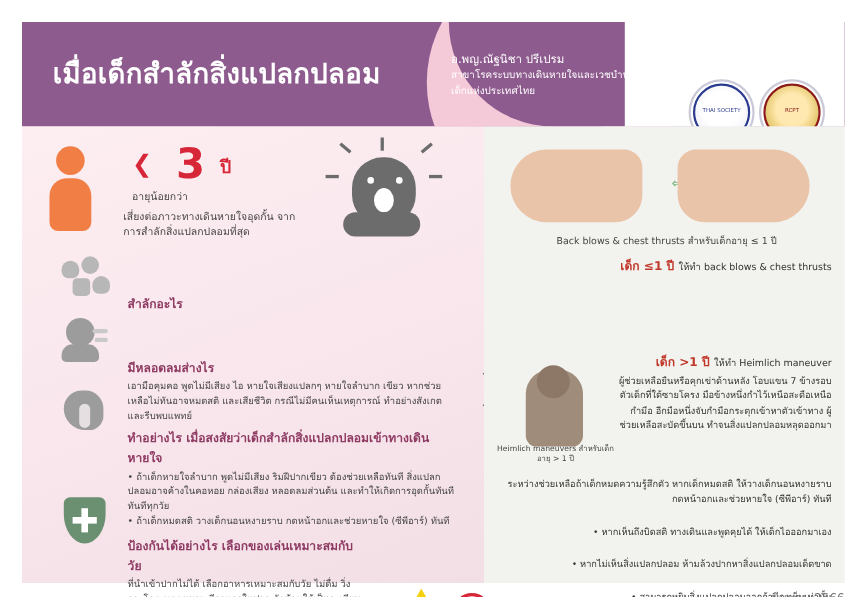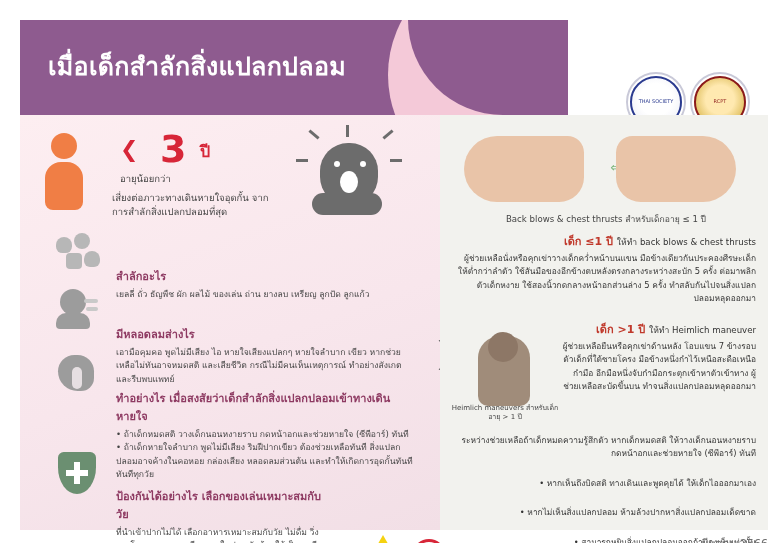--- a/index.html
+++ b/index.html
@@ -216,20 +216,24 @@
 </head>
 <body>
 
 <div id="page">
 
   <div class="header">
     <div class="pinkblob"></div>
     <div class="peachblob"></div>
     <div class="purplecurve"></div>
     <div class="h-title">เมื่อเด็กสำลักสิ่งแปลกปลอม</div>
+    <div class="h-sub">
+      <span class="nm">อ.พญ.ณัฐนิชา ปรีเปรม</span>
+      <span>สาขาโรคระบบทางเดินหายใจและเวชบำบัดวิกฤตในเด็กแห่งประเทศไทย</span>
+    </div>
     <div class="logo logo1">
       <div class="ring">THAI SOCIETY</div>
     </div>
     <div class="logo logo2">
       <div class="ring">RCPT</div>
     </div>
   </div>
 
   <div class="left">
 
@@ -262,21 +266,20 @@
         <div class="jelly">
           <div class="j j1"></div>
             <div class="j j2"></div>
             <div class="j j3"></div>
             <div class="j j4"></div>
         </div>
       </div>
     </div>
     <div class="sec sec1">
       <h3>สำลักอะไร</h3>
-      <p>เยลลี่ ถั่ว ธัญพืช ผัก ผลไม้ ของเล่น ถ่าน ยางลบ เหรียญ ลูกปัด ลูกแก้ว</p>
     </div>
 
     <div class="sec-ic ic2">
       <div class="ic-circle">
         <div class="cough">
           <div class="h"></div>
             <div class="b"></div>
             <div class="air"></div>
             <div class="air2"></div>
         </div>
@@ -290,22 +293,22 @@
     <div class="sec-ic ic3">
       <div class="ic-circle">
         <div class="throat">
             <div class="o"></div>
             <div class="t"></div>
           </div>
       </div>
     </div>
     <div class="sec sec3">
       <h3>ทำอย่างไร เมื่อสงสัยว่าเด็กสำลักสิ่งแปลกปลอมเข้าทางเดินหายใจ</h3>
+      <p>• ถ้าเด็กหายใจลำบาก พูดไม่มีเสียง ริมฝีปากเขียว ต้องช่วยเหลือทันที สิ่งแปลกปลอมอาจค้างในคอหอย กล่องเสียง หลอดลมส่วนต้น และทำให้เกิดการอุดกั้นทันทีทันทีทุกวัย</p>
       <p>• ถ้าเด็กหมดสติ วางเด็กนอนหงายราบ กดหน้าอกและช่วยหายใจ (ซีพีอาร์) ทันที</p>
-      <p>• ถ้าเด็กหายใจลำบาก พูดไม่มีเสียง ริมฝีปากเขียว ต้องช่วยเหลือทันที สิ่งแปลกปลอมอาจค้างในคอหอย กล่องเสียง หลอดลมส่วนต้น และทำให้เกิดการอุดกั้นทันทีทันทีทุกวัย</p>
     </div>
 
     <div class="sec-ic ic4">
       <div class="ic-circle">
         <div class="shield">
             <div class="sh"></div>
             <div class="cx"></div>
             <div class="cy"></div>
           </div>
       </div>
@@ -332,21 +335,20 @@
     <div class="arrow2">⇔</div>
     <div class="babyfig bf bf2" style="background:#e9c4a8;border-radius:20px 40px 40px 30px;"></div>
   </div>
   <div class="rt-cap">Back blows &amp; chest thrusts สำหรับเด็กอายุ ≤ 1 ปี</div>
 
   <div class="rblk rb1">
     <div class="hd">
       <span>เด็ก ≤1 ปี</span>
       <span style="color:#333;font-weight:normal;font-size:8.6px;">ให้ทำ back blows &amp; chest thrusts</span>
     </div>
-    <p>ผู้ช่วยเหลือนั่งหรือคุกเข่าวางเด็กคว่ำหน้าบนแขน มือข้างเดียวกันประคองศีรษะเด็กให้ต่ำกว่าลำตัว ใช้สันมือของอีกข้างตบหลังตรงกลางระหว่างสะบัก 5 ครั้ง ต่อมาพลิกตัวเด็กหงาย ใช้สองนิ้วกดกลางหน้าอกส่วนล่าง 5 ครั้ง ทำสลับกันไปจนสิ่งแปลกปลอมหลุดออกมา</p>
   </div>
 
   <div class="rblk rb2">
     <div class="hd">
       <span>เด็ก &gt;1 ปี</span>
       <span style="color:#333;font-weight:normal;font-size:8.6px;">ให้ทำ Heimlich maneuver</span>
     </div>
     <div class="txtwrap">
       <p>ผู้ช่วยเหลือยืนหรือคุกเข่าด้านหลัง โอบแขน 7 ข้างรอบตัวเด็กที่ใต้ซายโครง มือข้างหนึ่งกำไว้เหนือสะดือเหนือกำมือ อีกมือหนึ่งจับกำมือกระตุกเข้าหาตัวเข้าทาง ผู้ช่วยเหลือสะบัดขึ้นบน ทำจนสิ่งแปลกปลอมหลุดออกมา</p>
     </div>

